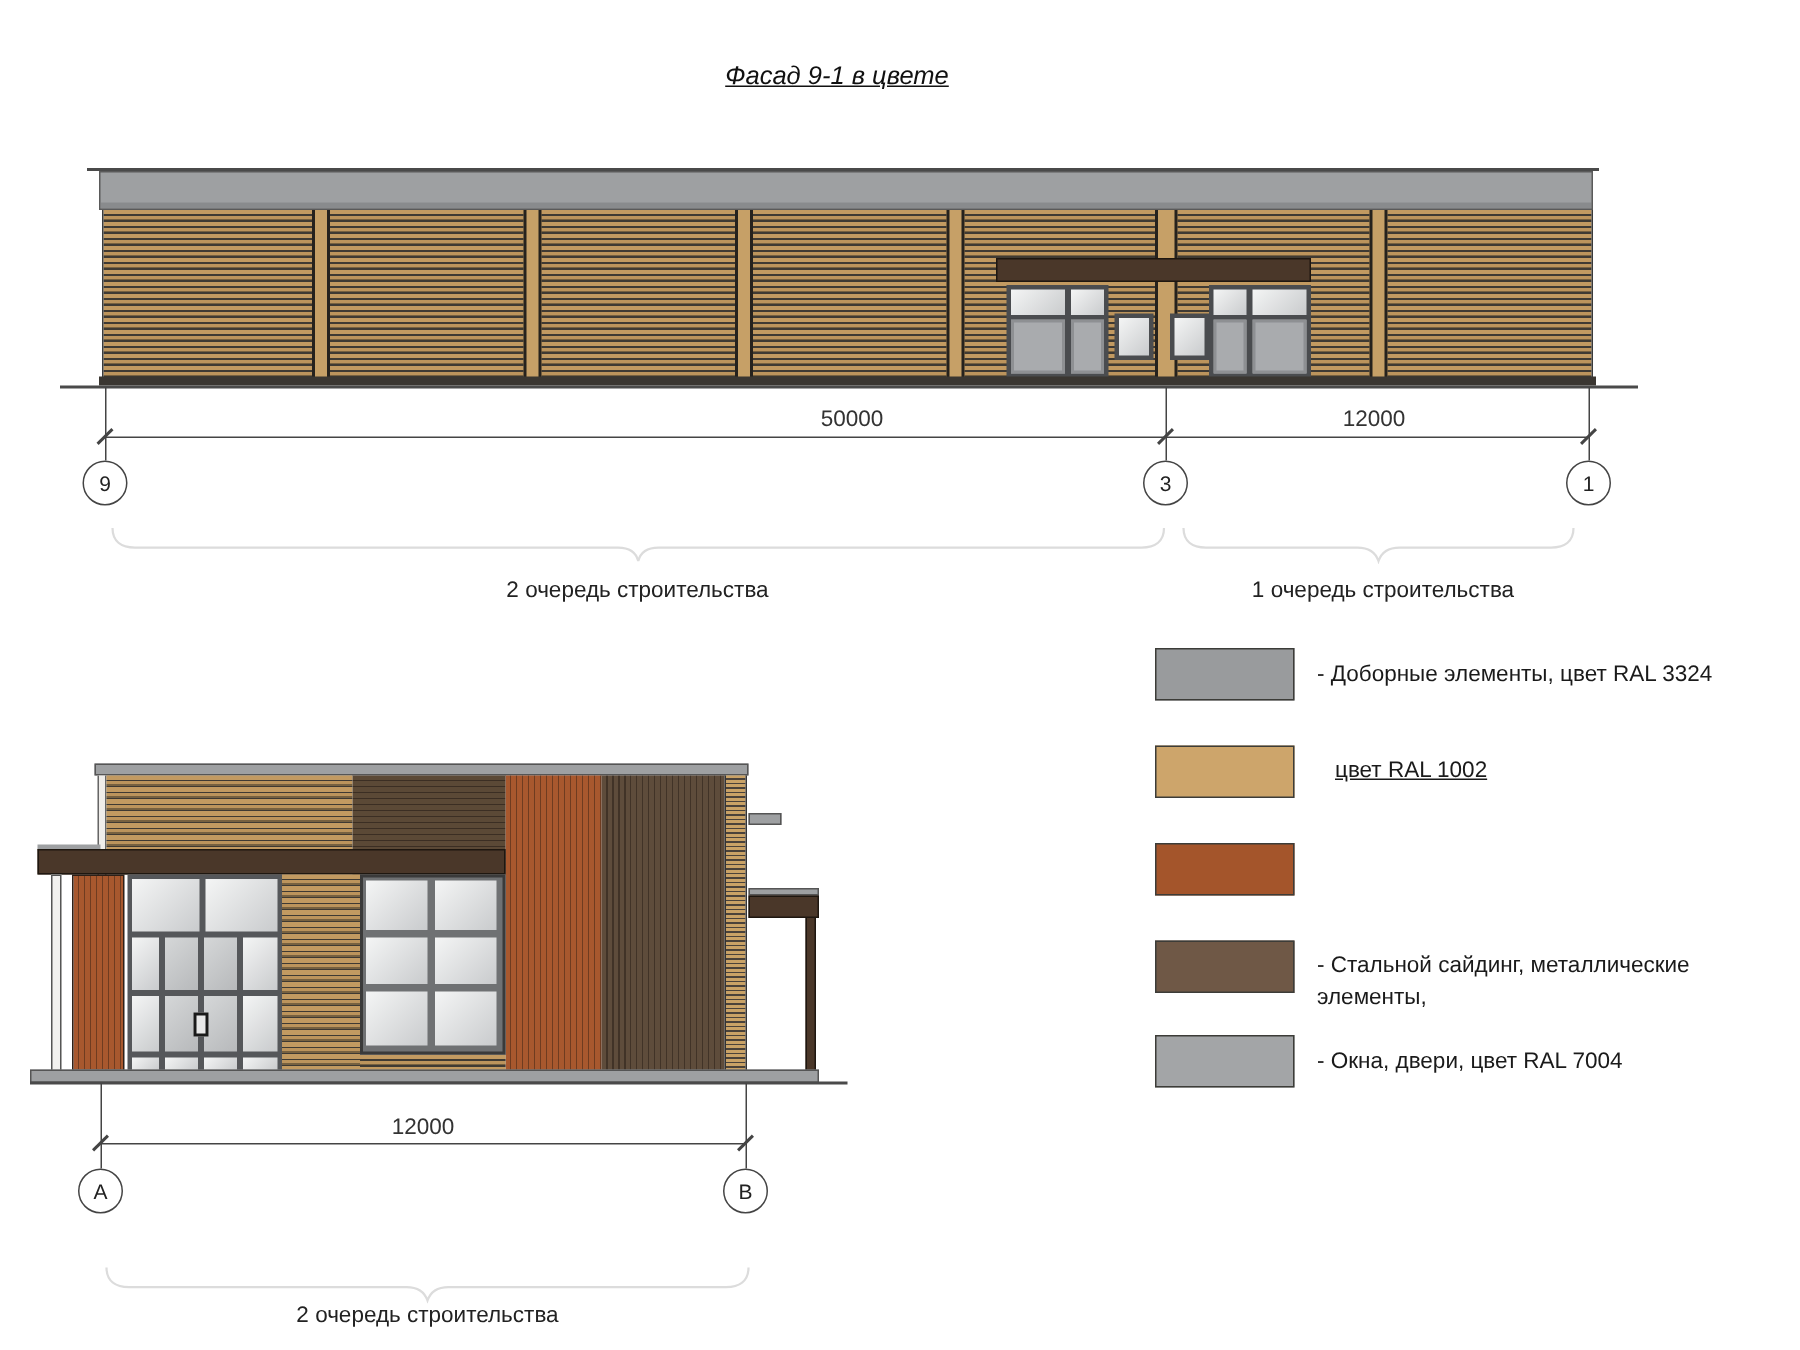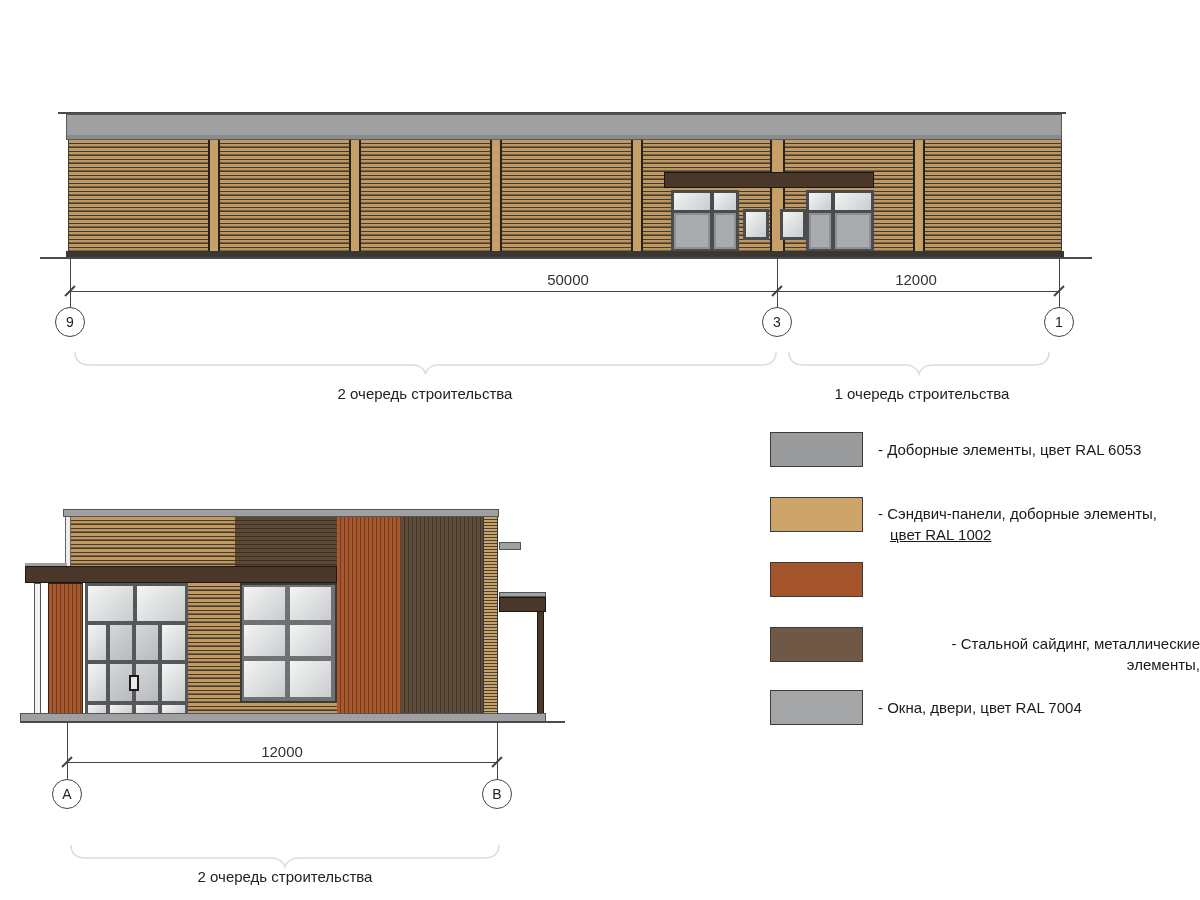--- a/index.html
+++ b/index.html
@@ -30,20 +30,21 @@
   .legend-swatch{width:93px;height:35px;border:1px solid #3C3C38;box-sizing:border-box;}
   .legend-text{font-size:15px;line-height:21px;color:#1a1a1a;}
   .legend-text .l2{padding-left:12px;text-decoration:underline;}
   .brace path{stroke:#DCDCDC;fill:none;stroke-width:1.5px;}
 </style>
 </head>
 <body>
 
 <div id="canvas">
 
+  <div class="abs title" style="left:398px;top:41px;width:320px;">Фасад 9-1 в цвете</div>
 
   <div class="abs" style="left:58px;top:112px;width:1008px;height:2px;background:#4a4a4a;"></div>
   <div class="abs gray7004" style="left:66px;top:114px;width:996px;height:26px;border:1px solid #5a5a5a;box-shadow:inset 0 -4px 0 #898B8D;box-sizing:border-box;"></div>
   <div class="abs tan-h" style="left:68px;top:140px;width:994px;height:113px;border-left:1px solid #3a3a3a;border-right:1px solid #3a3a3a;box-sizing:border-box;"></div>
   <div class="abs joint" style="left:208px;top:140px;width:8px;height:113px;"></div>
   <div class="abs joint" style="left:349px;top:140px;width:8px;height:113px;"></div>
   <div class="abs joint" style="left:490px;top:140px;width:8px;height:113px;"></div>
   <div class="abs joint" style="left:631px;top:140px;width:8px;height:113px;"></div>
   <div class="abs joint" style="left:913px;top:140px;width:8px;height:113px;"></div>
 
@@ -158,34 +159,33 @@
   <div class="abs axis-circle" style="left:52px;top:779px;">А</div>
   <div class="abs axis-circle" style="left:482px;top:779px;">В</div>
 
   <svg class="abs brace" style="left:70px;top:843px;" width="430" height="26" viewBox="0 0 430 26">
     <path d="M1,2 C1,11 7,15 16,15 L201,15 C209,15 213,18 215,24 C217,18 221,15 229,15 L414,15 C423,15 429,11 429,2"></path>
   </svg>
   <div class="abs phase" style="left:135px;top:868px;width:300px;">2 очередь строительства</div>
 
   <div class="abs legend-swatch" style="left: 770px; top: 432px; background: rgb(153, 155, 157);"></div>
   <div class="abs legend-text" style="left:878px;top:439px;width:322px;">
-    <div class="l1">- Доборные элементы, цвет RAL 6053</div>
+    <div class="l1">- Доборные элементы, цвет RAL 3324</div>
     <div class="l2"></div>
   </div>
 
   <div class="abs legend-swatch" style="left: 770px; top: 497px; background: rgb(205, 165, 107);"></div>
   <div class="abs legend-text" style="left:878px;top:503px;width:322px;">
-    <div class="l1">- Сэндвич-панели, доборные элементы,</div>
     <div class="l2">цвет RAL 1002</div>
   </div>
 
   <div class="abs legend-swatch" style="left: 770px; top: 562px; background: rgb(164, 85, 43);"></div>
 
   <div class="abs legend-swatch" style="left: 770px; top: 627px; background: rgb(111, 88, 70);"></div>
-  <div class="abs legend-text" style="left:878px;top:633px;width:322px;text-align:right;">
+  <div class="abs legend-text" style="left:878px;top:633px;width:322px;">
     <div class="l1">- Стальной сайдинг, металлические элементы,</div>
   </div>
 
   <div class="abs legend-swatch" style="left: 770px; top: 690px; background: rgb(163, 165, 167);"></div>
   <div class="abs legend-text" style="left:878px;top:697px;width:322px;">
     <div class="l1">- Окна, двери, цвет RAL 7004</div>
     <div class="l2"></div>
   </div>
 
 </div>

